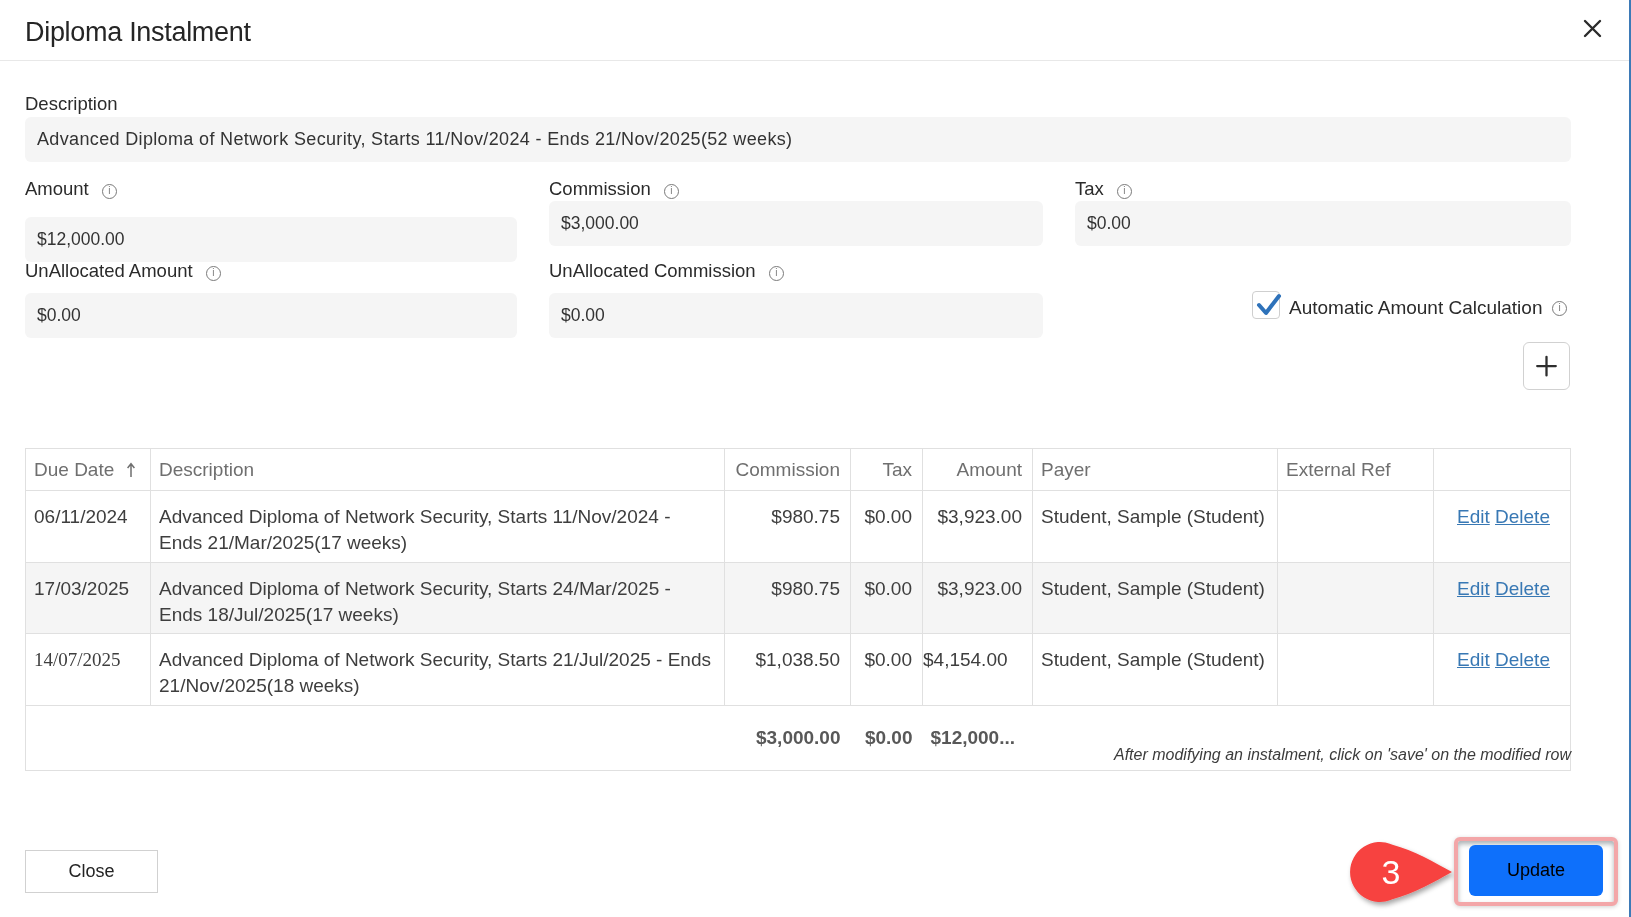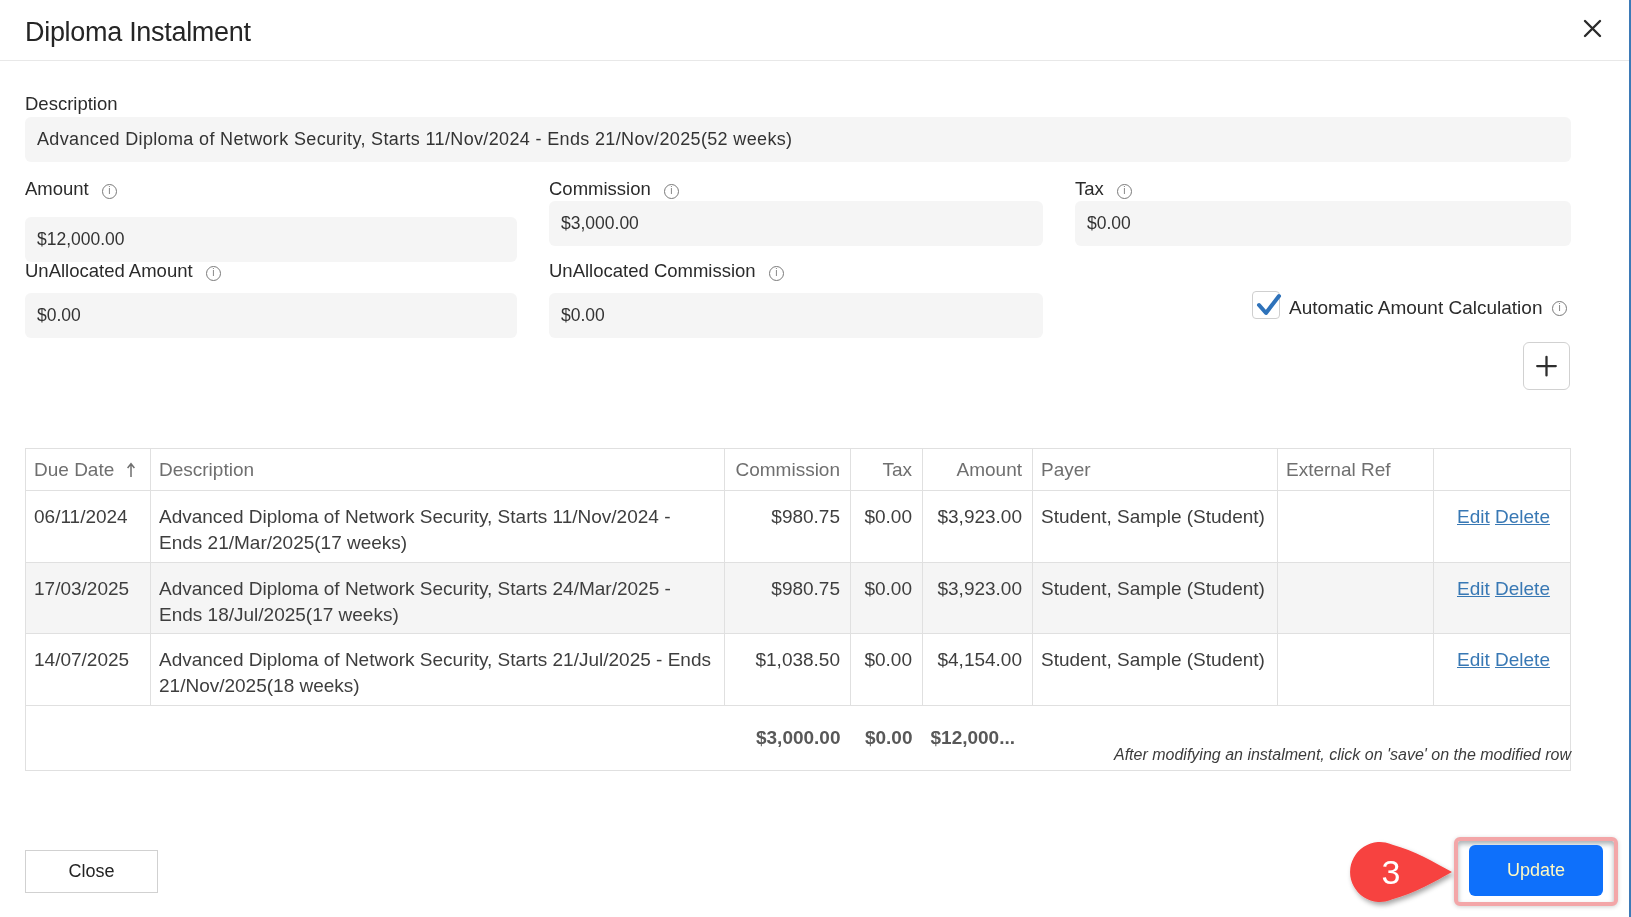--- a/index.html
+++ b/index.html
@@ -84,25 +84,25 @@
       <td style="border:1px solid #e0e0e0;padding:13px 10px 0 8px;line-height:26px;">17/03/2025</td>
       <td style="border:1px solid #e0e0e0;padding:13px 10px 0 8px;line-height:26px;">Advanced Diploma of Network Security, Starts 24/Mar/2025 - Ends 18/Jul/2025(17 weeks)</td>
       <td style="border:1px solid #e0e0e0;padding:13px 10px 0 8px;line-height:26px;text-align:right;">$980.75</td>
       <td style="border:1px solid #e0e0e0;padding:13px 10px 0 8px;line-height:26px;text-align:right;">$0.00</td>
       <td style="border:1px solid #e0e0e0;padding:13px 10px 0 8px;line-height:26px;text-align:right;">$3,923.00</td>
       <td style="border:1px solid #e0e0e0;padding:13px 10px 0 8px;line-height:26px;">Student, Sample (Student)</td>
       <td style="border:1px solid #e0e0e0;"></td>
       <td style="border:1px solid #e0e0e0;padding:13px 0 0 23px;line-height:26px;"><span style="color:#3878b4;text-decoration:underline;">Edit</span> <span style="color:#3878b4;text-decoration:underline;">Delete</span></td>
     </tr>
     <tr style="height:72px;vertical-align:top;">
-      <td style="border:1px solid #e0e0e0;padding:13px 10px 13px 8px;line-height:26px;">14/07/2025</td>
+      <td style="border:1px solid #e0e0e0;padding:13px 10px 13px 8px;line-height:26px;font-family:Liberation Serif, serif;">14/07/2025</td>
       <td style="border:1px solid #e0e0e0;padding:13px 10px 0 8px;line-height:26px;">Advanced Diploma of Network Security, Starts 21/Jul/2025 - Ends 21/Nov/2025(18 weeks)</td>
       <td style="border:1px solid #e0e0e0;padding:13px 10px 0 8px;line-height:26px;text-align:right;">$1,038.50</td>
       <td style="border:1px solid #e0e0e0;padding:13px 10px 0 8px;line-height:26px;text-align:right;">$0.00</td>
-      <td style="border:1px solid #e0e0e0;padding:13px 10px 0 0;line-height:26px;text-align:right;">$4,154.00</td>
+      <td style="border:1px solid #e0e0e0;padding:13px 10px 0 0;line-height:26px;text-align:left;">$4,154.00</td>
       <td style="border:1px solid #e0e0e0;padding:13px 10px 0 8px;line-height:26px;">Student, Sample (Student)</td>
       <td style="border:1px solid #e0e0e0;"></td>
       <td style="border:1px solid #e0e0e0;padding:13px 0 0 23px;line-height:26px;"><span style="color:#3878b4;text-decoration:underline;">Edit</span> <span style="color:#3878b4;text-decoration:underline;">Delete</span></td>
     </tr>
     <tr style="height:65px;font-weight:700;color:#585858;">
       <td style="border:1px solid #e0e0e0;border-right:none;"></td>
       <td style="border:1px solid #e0e0e0;border-left:none;border-right:none;"></td>
       <td style="border:1px solid #e0e0e0;border-left:none;border-right:none;text-align:right;padding:0 10px;">$3,000.00</td>
       <td style="border:1px solid #e0e0e0;border-left:none;border-right:none;text-align:right;padding:0 10px;">$0.00</td>
       <td style="border:1px solid #e0e0e0;border-left:none;border-right:none;text-align:left;padding:0 10px 0 8px;">$12,000...</td>
@@ -121,16 +121,16 @@
     <defs>
       <filter id="sh" x="-20%" y="-20%" width="150%" height="150%">
         <feDropShadow dx="2" dy="3" stdDeviation="2.5" flood-color="#000000" flood-opacity="0.35"></feDropShadow>
       </filter>
     </defs>
     <path d="M 48.5 8.7 A 30 30 0 1 0 48.5 63.3 C 70 57.5 90 46 108 36 C 90 26 70 14.5 48.5 8.7 Z" fill="#f74341" filter="url(#sh)"></path>
     <text x="47" y="47.5" font-size="34" fill="#ffffff" text-anchor="middle" font-family="Liberation Sans">3</text>
   </svg>
 
   <div class="abs" style="left:1454px;top:837px;width:164px;height:69px;border:4px solid #f3a6a8;border-radius:6px;background:#ffffff;box-shadow:inset 0 3px 5px rgba(90,100,105,0.5), 0 1px 4px rgba(0,0,0,0.18);"></div>
-  <div class="abs" style="left:1469px;top:845px;width:134px;height:51px;background:#0e70fb;border-radius:6px;display:flex;align-items:center;justify-content:center;font-size:18px;color:#fef9c3;">Update</div>
+  <div class="abs" style="left:1469px;top:845px;width:134px;height:51px;background:#0e70fb;border-radius:6px;display:flex;align-items:center;justify-content:center;font-size:18px;color:#000000;">Update</div>
 
   <div class="abs" style="left:1629px;top:0;width:2px;height:917px;background:#3d7ab7;"></div>
 </div>
 
 </body></html>

